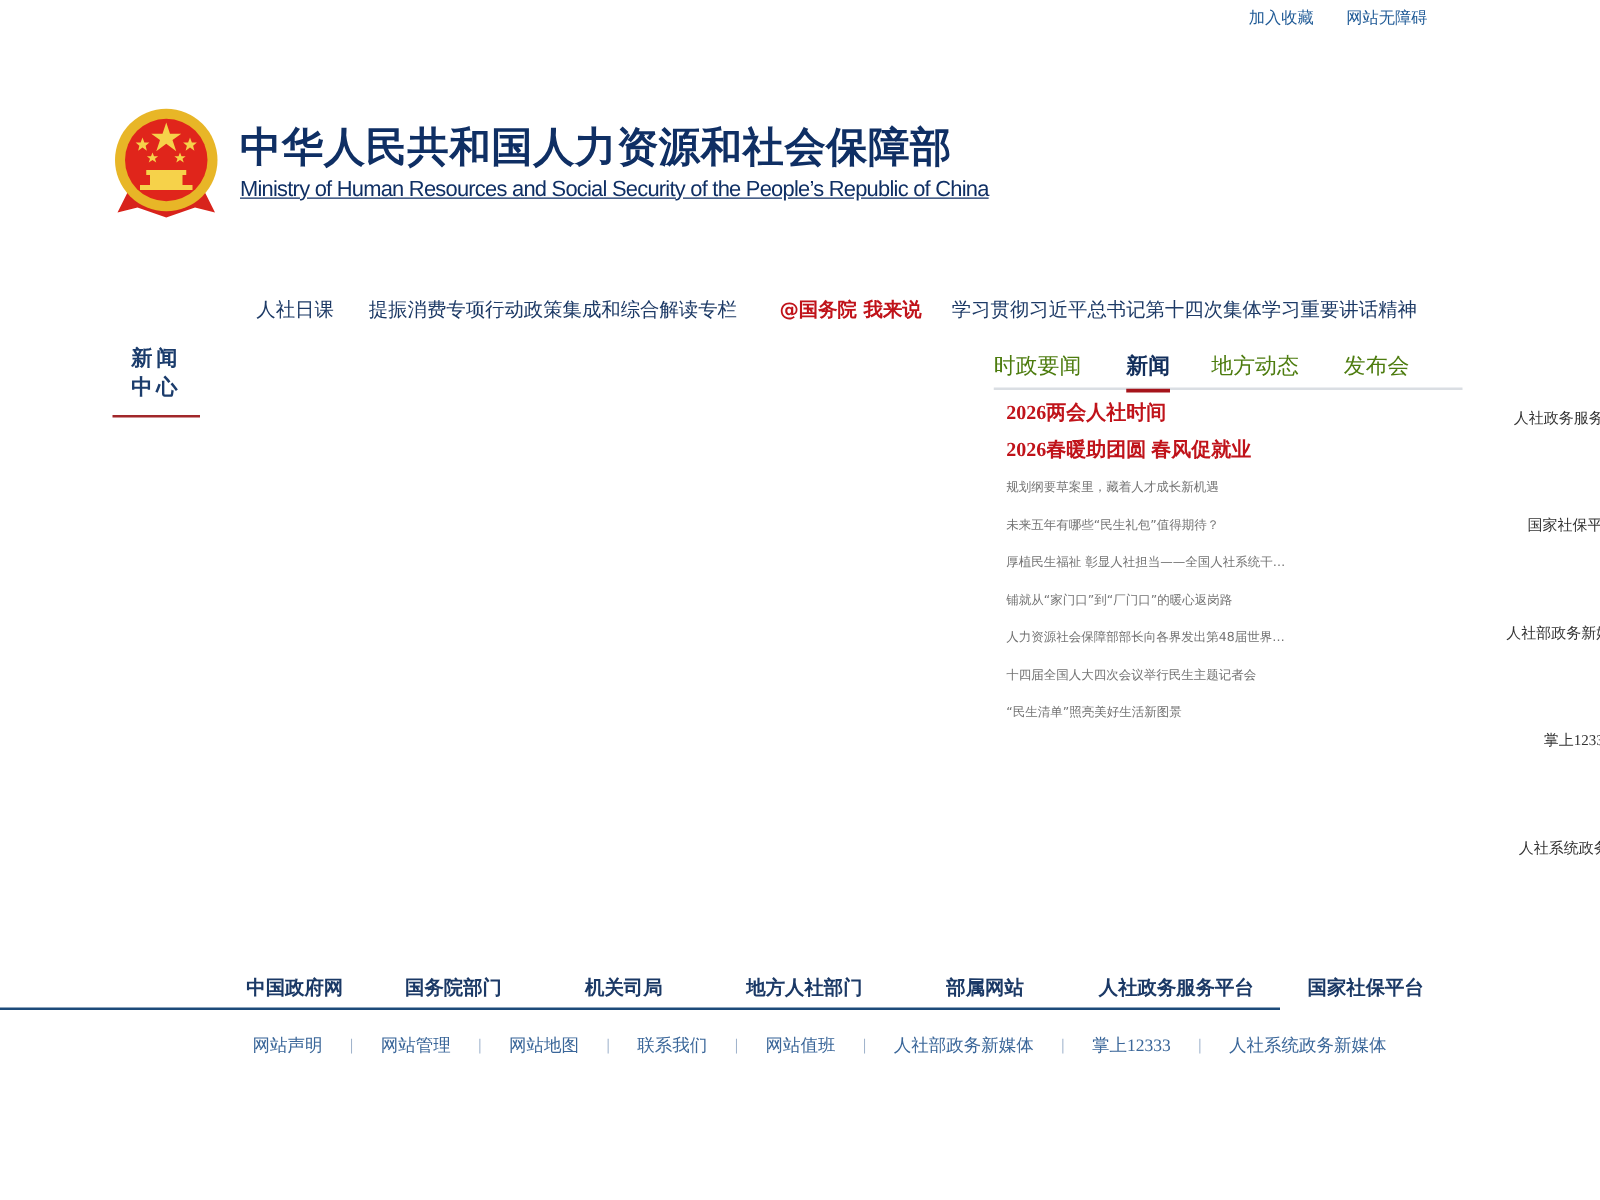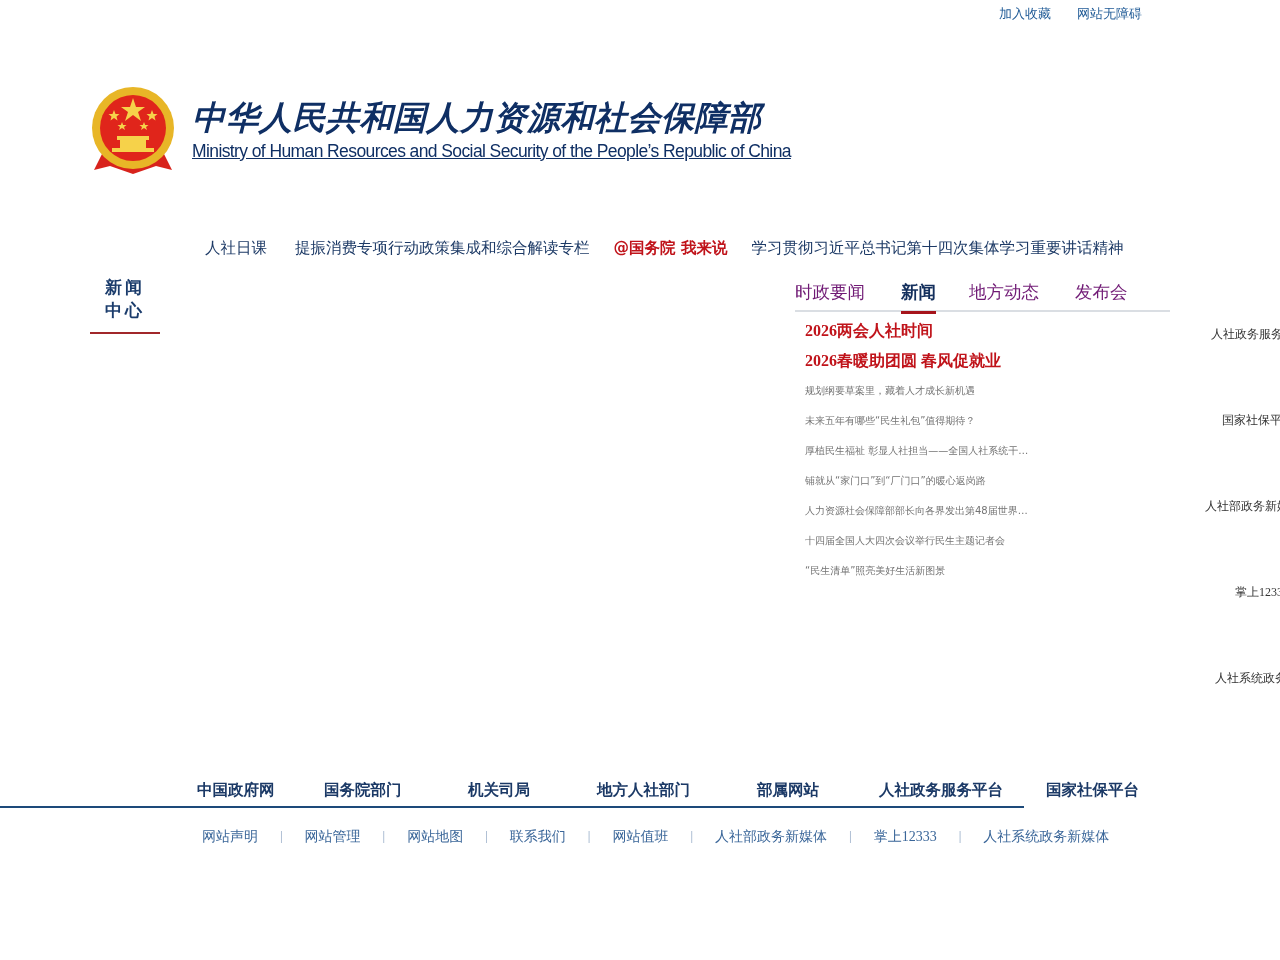--- a/index.html
+++ b/index.html
@@ -5,31 +5,31 @@
   * { margin: 0; padding: 0; box-sizing: border-box; }
   html, body { width: 1280px; height: 960px; background: #ffffff; overflow: hidden; }
   body { position: relative; font-family: "Liberation Serif", "DejaVu Serif", serif; color: #222; }
 
   .top-links { position: absolute; top: 5px; left: 999px; display: flex; gap: 26px; font-family: "DejaVu Sans", "Liberation Sans", sans-serif; font-size: 13px; color: #1f5a96; }
   .top-links span { cursor: pointer; }
 
   .logo-wrap { position: absolute; top: 84px; left: 90px; display: flex; align-items: center; }
   .emblem { width: 86px; height: 92px; }
   .logo-text { margin-left: 16px; }
-  .logo-cn { font-family: "DejaVu Sans", "Liberation Sans", sans-serif; font-weight: bold; font-size: 33px; color: #0f2f64; letter-spacing: 0.5px; line-height: 38px; white-space: nowrap; font-style: italic; }
+  .logo-cn { font-family: "DejaVu Sans", "Liberation Sans", sans-serif; font-weight: bold; font-size: 33px; color: #0f2f64; letter-spacing: 0.5px; line-height: 38px; white-space: nowrap; }
   .logo-en { font-family: "Liberation Sans", sans-serif; font-size: 17.5px; color: #0f2f64; letter-spacing: -0.6px; margin-top: 4px; white-space: nowrap; text-decoration: underline; }
 
   .topic-bar { position: absolute; top: 238px; left: 205px; display: flex; font-family: "DejaVu Sans", "Liberation Sans", sans-serif; font-size: 15.5px; color: #1d3a66; white-space: nowrap; }
   .topic-bar .item { cursor: pointer; }
   .topic-bar .item.hl { color: #c0131a; font-weight: bold; }
 
   .news-center { position: absolute; top: 276px; left: 90px; width: 70px; text-align: center; font-family: "DejaVu Sans", "Liberation Sans", sans-serif; font-size: 17px; font-weight: bold; color: #1b3c6c; letter-spacing: 3px; line-height: 23px; padding-bottom: 10px; border-bottom: 2px solid #a1272a; }
 
   .tabs { position: absolute; top: 280px; left: 795px; width: 375px; height: 32px; border-bottom: 2px solid #dadee3; }
-  .tab { position: absolute; top: 0; font-family: "DejaVu Sans", "Liberation Sans", sans-serif; font-size: 17.5px; color: #701a75; cursor: pointer; padding-bottom: 8px; white-space: nowrap; }
+  .tab { position: absolute; top: 0; font-family: "DejaVu Sans", "Liberation Sans", sans-serif; font-size: 17.5px; color: #4d7c0f; cursor: pointer; padding-bottom: 8px; white-space: nowrap; }
   .tab.active { color: #132f5c; font-weight: bold; }
   .tab.active::after { content: ""; position: absolute; left: 0; right: 0; bottom: -2px; height: 3px; background: #a6141b; }
 
   .news-list { position: absolute; top: 318px; left: 805px; width: 365px; list-style: none; }
   .news-list li { height: 30px; line-height: 26px; font-family: "DejaVu Sans", "Liberation Sans", sans-serif; font-size: 10px; color: #737373; white-space: nowrap; overflow: hidden; cursor: pointer; }
   .news-list li.hot { color: #c0131a; font-weight: bold; font-family: "Liberation Serif", "DejaVu Serif", serif; font-size: 16px; }
 
   .side-links { position: absolute; left: 1200px; top: 320px; width: 80px; overflow: hidden; }
   .side-link { position: absolute; right: -40px; white-space: nowrap; font-size: 12px; color: #333; cursor: pointer; }
 
@@ -63,21 +63,21 @@
     <rect x="22" y="64" width="42" height="4" fill="#f6d24a"></rect>
   </svg>
   <div class="logo-text">
     <div class="logo-cn">中华人民共和国人力资源和社会保障部</div>
     <div class="logo-en">Ministry of Human Resources and Social Security of the People’s Republic of China</div>
   </div>
 </div>
 
 <div class="topic-bar">
   <span class="item" style="margin-right:28px">人社日课</span>
-  <span class="item" style="margin-right:24px">提振消费专项行动政策集成和综合解读专栏</span>
+  <span class="item" style="margin-right:34px">提振消费专项行动政策集成和综合解读专栏</span>
   <span class="item hl" style="margin-right:24px">@国务院 我来说</span>
   <span class="item">学习贯彻习近平总书记第十四次集体学习重要讲话精神</span>
 </div>
 
 <div class="news-center">
   <div>新闻</div>
   <div>中心</div>
 </div>
 
 <div class="tabs">

